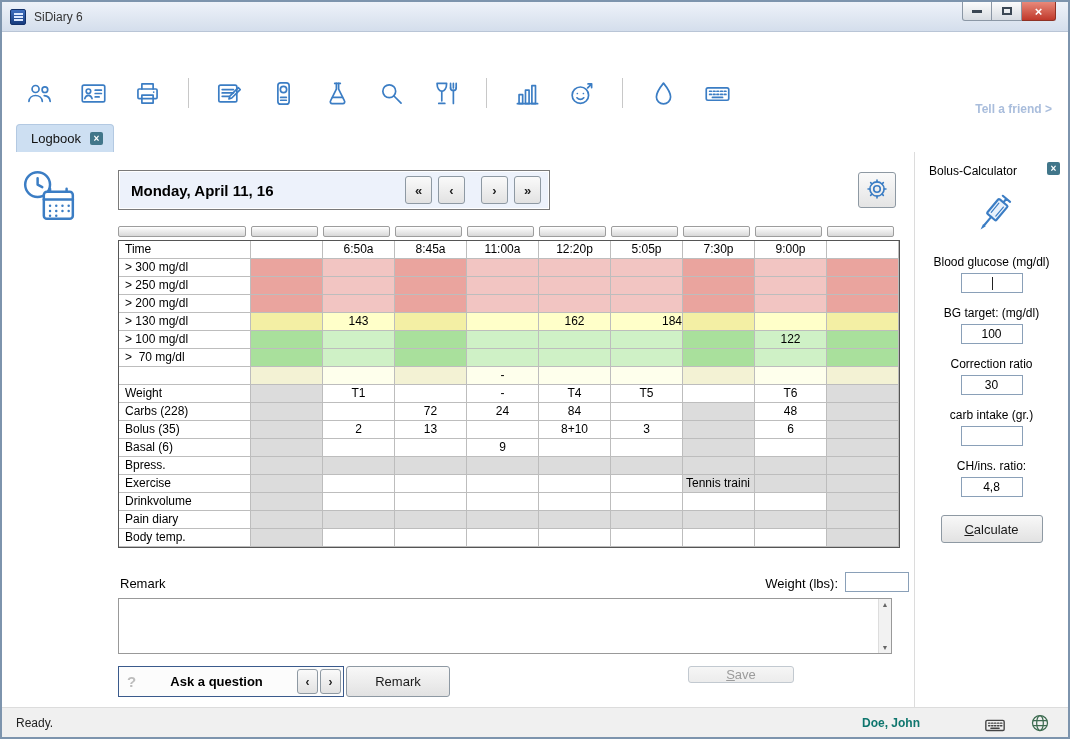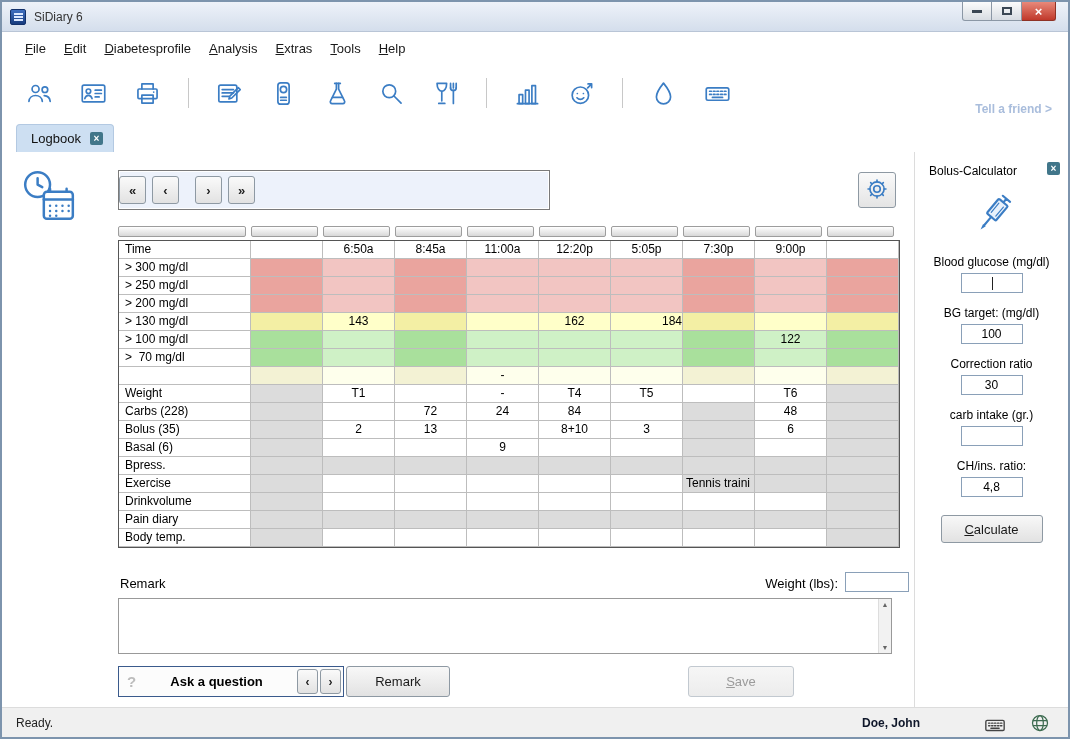--- a/index.html
+++ b/index.html
@@ -88,39 +88,39 @@
   .askbar{position:absolute;left:116px;top:514px;width:226px;height:31px;border:1px solid #3a5a8c;background:#fcfcfc;
     display:flex;align-items:center;cursor:pointer;}
   .askq{color:#bcbcbc;font-weight:bold;font-size:15px;margin-left:8px;}
   .asklabel{flex:1;text-align:center;font-size:13px;font-weight:bold;color:#000;}
   .minibtn{width:21px;height:25px;border:1px solid #8e99a3;border-radius:3px;background:linear-gradient(#fafafa,#e2e2e2);
     font-size:12px;font-weight:bold;color:#222;margin-right:2px;cursor:pointer;font-family:"Liberation Sans",sans-serif;}
 
   .btn{border:1px solid #8e99a3;border-radius:3px;background:linear-gradient(#f8f8f8,#e2e2e2);
     font-size:13px;color:#1a1a1a;cursor:pointer;font-family:"Liberation Sans",sans-serif;}
   .remarkbtn{position:absolute;left:344px;top:514px;width:104px;height:31px;}
-  .savebtn{position:absolute;left:686px;top:514px;width:106px;height:31px;color:#9b9b9b;border-color:#c2c9d0;
+  .savebtn{position:absolute;left:686px;top:514px;width:106px;height:17px;color:#9b9b9b;border-color:#c2c9d0;
     background:linear-gradient(#f6f6f6,#ececec);cursor:default;}
   .closelbbtn{position:absolute;left:800px;top:514px;width:106px;height:31px;}
 
   
   .panel{position:absolute;right:0;top:0;bottom:0;width:154px;background:#fff;border-left:1px solid #dcdcdc;}
   .panelhead{position:relative;padding:12px 8px 0 14px;font-size:12px;color:#000;}
   .panelhead .closebox{position:absolute;right:8px;top:10px;margin:0;background:#41768a;}
   .syringe{display:block;margin:12px auto 0;color:var(--accent);}
   .bclabel{text-align:center;font-size:12px;color:#000;margin-top:13px;}
   .bcinput{width:62px;margin:4px auto 0;position:relative;}
   .caret{position:absolute;left:50%;top:3px;width:1px;height:13px;background:#222;}
   .calcbtn{display:block;margin:18px auto 0;width:102px;height:28px;}
 
   
   .statusbar{position:absolute;left:0;bottom:0;width:100%;height:30px;background:#f0f0f0;border-top:1px solid #dcdcdc;
     font-size:12px;color:#222;}
   .statusleft{position:absolute;left:14px;top:8px;}
-  .statususer{position:absolute;right:148px;top:8px;font-weight:bold;color:#0f172a;}
+  .statususer{position:absolute;right:148px;top:8px;font-weight:bold;color:#0f766e;}
   .statkbd{position:absolute;right:62px;top:6px;color:#444;}
   .statglobe{position:absolute;right:18px;top:5px;color:#3d6b50;}
   u{text-decoration:underline;}
 </style>
 </head>
 <body>
 
 <div class="window">
 
   <div class="titlebar">
@@ -132,29 +132,20 @@
         </div>
       <div class="cap max">
           <div class="box"></div>
         </div>
       <div class="cap close">
           <span>×</span>
         </div>
     </div>
   </div>
 
-  <nav class="menubar" id="menubar">
-      <span class="menuitem"><u>F</u>ile</span>
-      <span class="menuitem"><u>E</u>dit</span>
-      <span class="menuitem"><u>D</u>iabetesprofile</span>
-      <span class="menuitem"><u>A</u>nalysis</span>
-      <span class="menuitem"><u>E</u>xtras</span>
-      <span class="menuitem"><u>T</u>ools</span>
-      <span class="menuitem"><u>H</u>elp</span>
-    </nav>
 
   <div class="toolbar">
     <div id="toolbar-icons">
         <span class="tbicon">
           <svg viewBox="0 0 24 24" width="27" height="27" fill="none" stroke="currentColor" stroke-width="1.5" stroke-linecap="round" stroke-linejoin="round">
             <circle cx="8.5" cy="8" r="3.1"></circle>
             <path d="M2.6 19c.3-3.2 2.8-5.2 5.9-5.2 3.2 0 5.7 2 6 5.2"></path>
             <circle cx="16.8" cy="8.6" r="2.5"></circle>
             <path d="M16.2 13.9c2.9.2 5 2.1 5.3 5.1"></path>
           </svg>
@@ -259,20 +250,21 @@
         <circle cx="17" cy="16" r="12"></circle>
         <path d="M17 10v6l4.5 2.5"></path>
         <rect x="23" y="23" width="28" height="26" rx="3" fill="#fff"></rect>
         <path d="M23 30.5h28"></path>
         <path d="M29 23v-3M45 23v-3"></path>
         <path d="M29 36.5h.01M35 36.5h.01M41 36.5h.01M47 36.5h.01M29 41.5h.01M35 41.5h.01M41 41.5h.01M47 41.5h.01M29 46h.01M35 46h.01"></path>
       </svg>
     </span>
 
     <div class="datebar">
+      <span class="datelabel">Monday, April 11, 16</span>
       <div class="navbtns">
         <button class="navbtn">«</button>
         <button class="navbtn">‹</button>
         <button class="navbtn gap">›</button>
         <button class="navbtn">»</button>
       </div>
     </div>
 
     <button class="gearbtn">
       <span>

